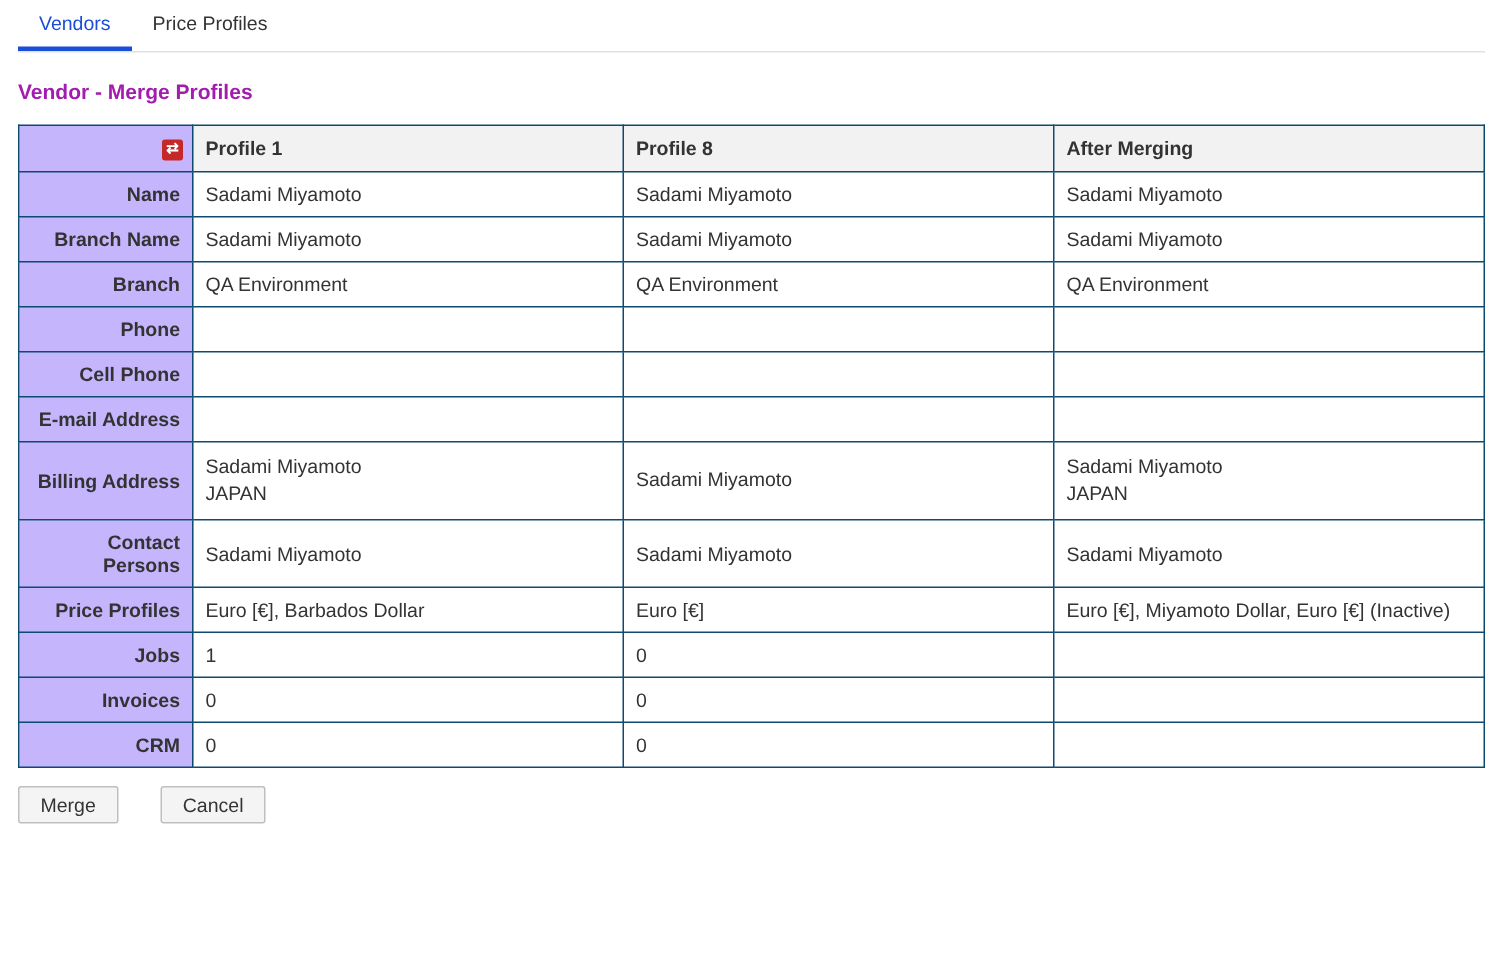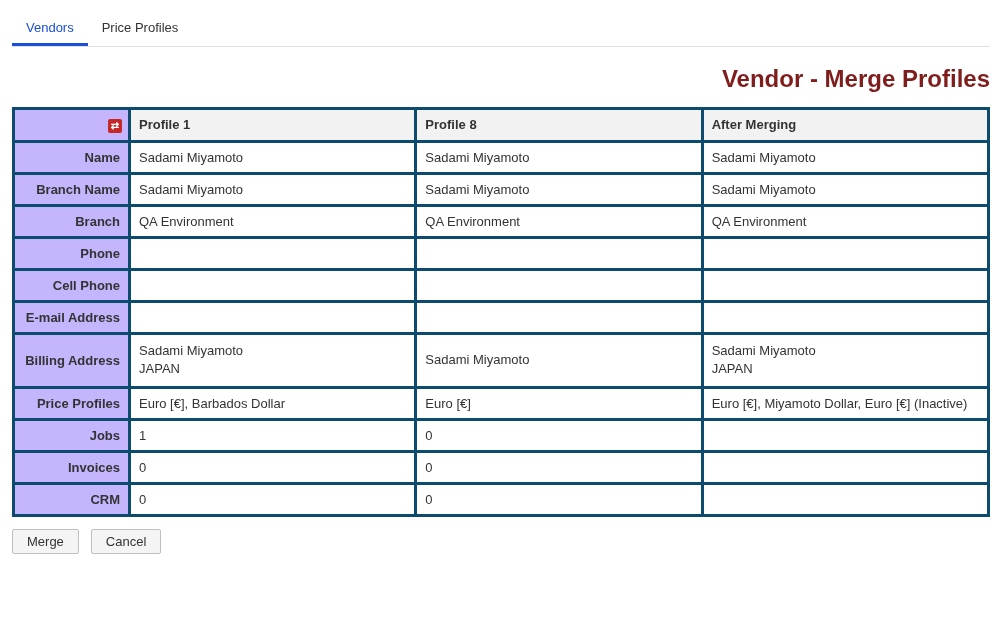--- a/index.html
+++ b/index.html
@@ -5,54 +5,53 @@
   html, body {
     margin: 0;
     padding: 0;
     font-family: "Segoe UI", Arial, sans-serif;
     font-size: 13px;
     color: #333;
     background: #fff;
   }
   .page {
     width: 1002px;
-    padding: 12px 12px 20px 12px;
+    padding: 0 12px 20px 12px;
     box-sizing: border-box;
   }
   .tabs {
     display: flex;
     border-bottom: 1px solid #e0e0e0;
     height: 34px;
     align-items: stretch;
   }
   .tab {
     padding: 8px 14px 6px 14px;
     cursor: pointer;
     color: #333;
     border-bottom: 3px solid transparent;
     font-size: 13px;
   }
   .tab.active {
     color: #1a4ed8;
     border-bottom-color: #1a4ed8;
   }
   .page-title {
-    font-size: 24px;
+    font-size: 14px;
     font-weight: 600;
-    color: #7f1d1d;
+    color: #a21caf;
     margin: 18px 0 14px 0;
-    text-align: right;
   }
   table.merge {
     width: 100%;
     border-collapse: collapse;
     table-layout: fixed;
   }
   table.merge th, table.merge td {
-    border: 3px solid #0c4a6e;
+    border: 1px solid #0c4a6e;
     padding: 7px 8px;
     text-align: left;
     vertical-align: middle;
     font-size: 13px;
     color: #333;
     background: #fff;
   }
   table.merge th.row-label {
     width: 116px;
     background: #c4b5fd;
@@ -82,21 +81,21 @@
     content: "⇄";
     color: #fff;
     font-size: 10px;
     position: absolute;
     top: 50%;
     left: 50%;
     transform: translate(-50%, -52%);
     line-height: 1;
   }
   .multiline { line-height: 1.45; }
-  .actions { margin-top: 12px; display: flex; gap: 12px; }
+  .actions { margin-top: 12px; display: flex; gap: 28px; }
   .btn {
     padding: 4px 14px;
     border: 1px solid #bfbfbf;
     background: #f4f4f4;
     color: #333;
     font-size: 13px;
     cursor: pointer;
     border-radius: 2px;
   }
 </style>
@@ -166,20 +165,26 @@
         <td></td>
         <td></td>
       </tr>
       <tr>
         <th class="row-label">Billing Address</th>
         <td class="multiline">Sadami Miyamoto<br>JAPAN</td>
         <td class="multiline">Sadami Miyamoto</td>
         <td class="multiline">Sadami Miyamoto<br>JAPAN</td>
       </tr>
       <tr>
+        <th class="row-label">Contact Persons</th>
+        <td>Sadami Miyamoto</td>
+        <td>Sadami Miyamoto</td>
+        <td>Sadami Miyamoto</td>
+      </tr>
+      <tr>
         <th class="row-label">Price Profiles</th>
         <td>Euro [€], Barbados Dollar</td>
         <td>Euro [€]</td>
         <td>Euro [€], Miyamoto Dollar, Euro [€] (Inactive)</td>
       </tr>
       <tr>
         <th class="row-label">Jobs</th>
         <td>1</td>
         <td>0</td>
         <td></td>

